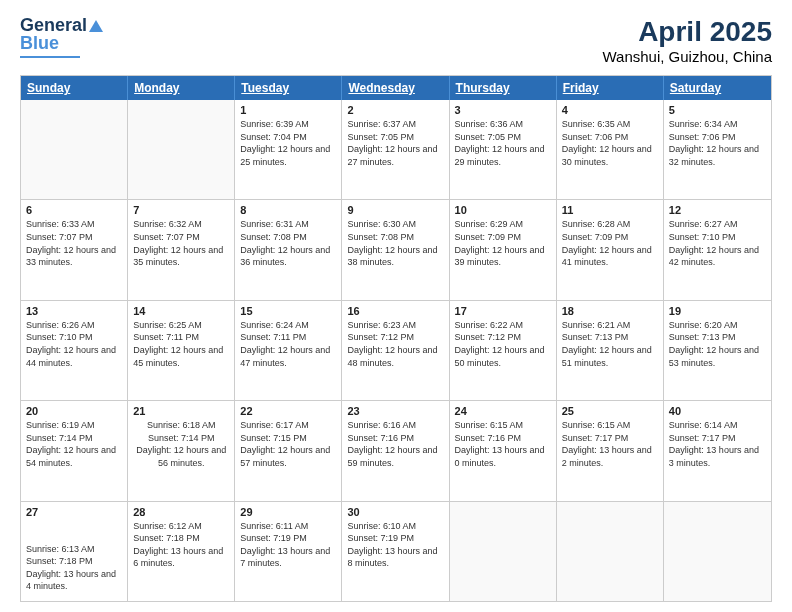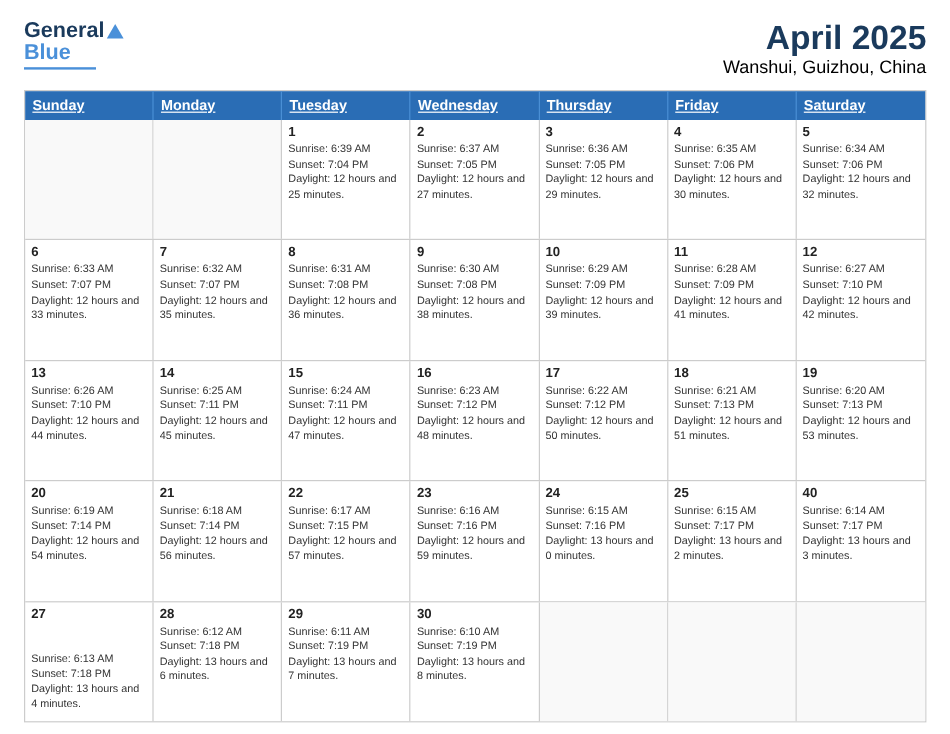--- a/index.html
+++ b/index.html
@@ -283,21 +283,21 @@
         </div>
         <div class="cal-row">
           <div class="cal-cell">
             <div class="day-num">20</div>
             <div class="cell-text" style="white-space: pre-line;">Sunrise: 6:19 AM
 Sunset: 7:14 PM
 Daylight: 12 hours and 54 minutes.</div>
           </div>
           <div class="cal-cell">
             <div class="day-num">21</div>
-            <div class="cell-text" style="white-space: pre-line;">Sunrise: 6:18 AM
+            <div class="cell-text" style="white-space: pre-line; text-align: center;">Sunrise: 6:18 AM
 Sunset: 7:14 PM
 Daylight: 12 hours and 56 minutes.</div>
           </div>
           <div class="cal-cell">
             <div class="day-num">22</div>
             <div class="cell-text" style="white-space: pre-line;">Sunrise: 6:17 AM
 Sunset: 7:15 PM
 Daylight: 12 hours and 57 minutes.</div>
           </div>
           <div class="cal-cell">

